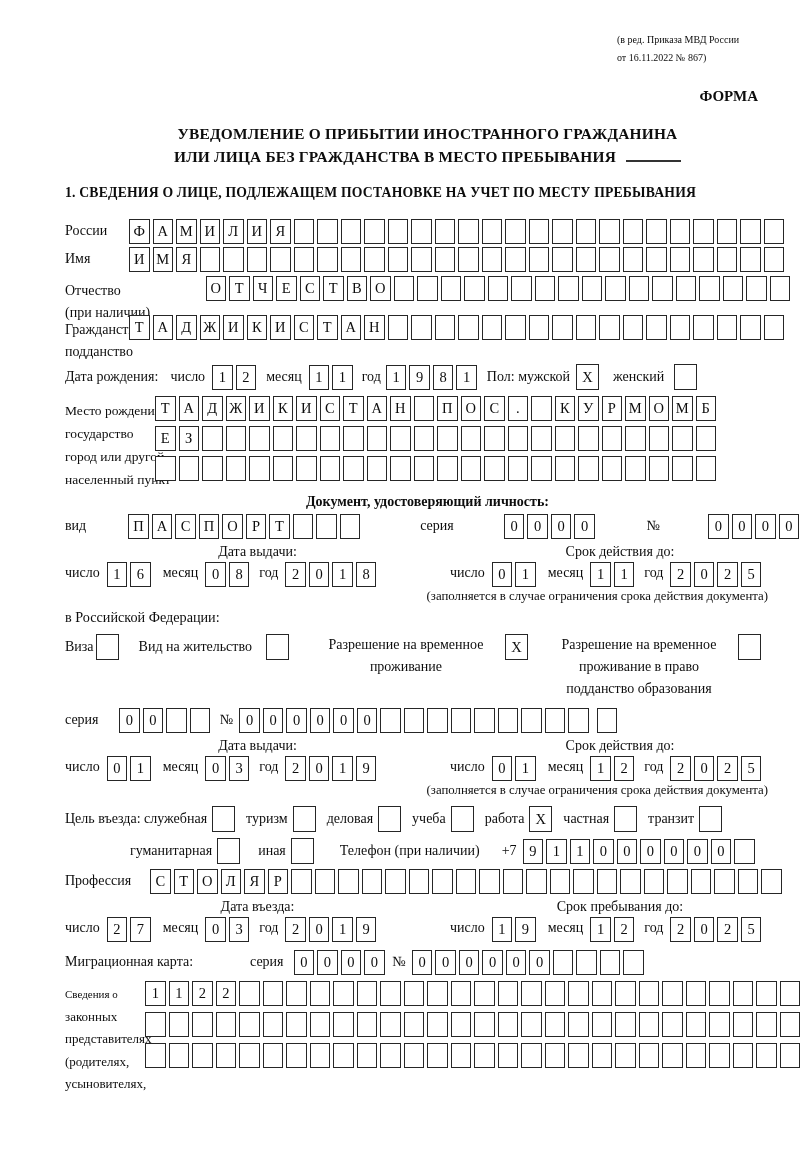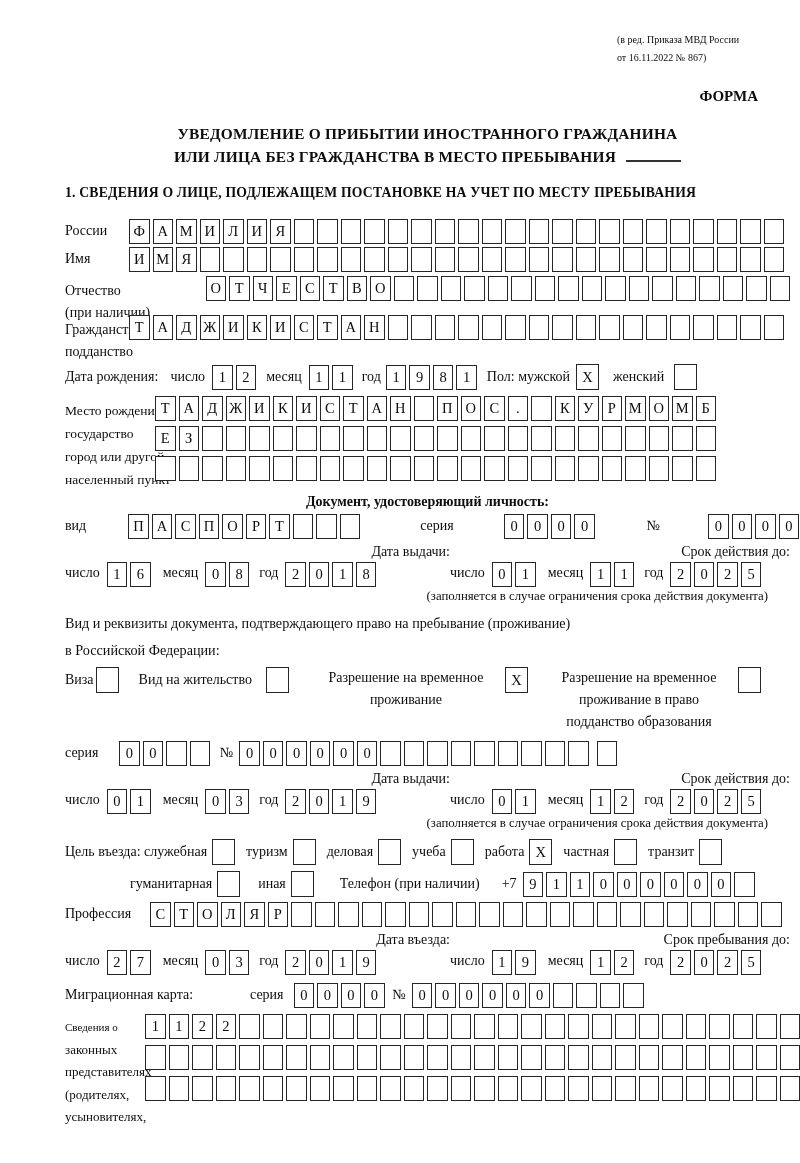--- a/index.html
+++ b/index.html
@@ -31,21 +31,21 @@
   .mt8{margin-top:8px;} .mt18{margin-top:18px;}
 
   .lab-col{display:block;}
   .lab-col .lbl{display:block;line-height:22px;}
 
   .center-bold{font-weight:bold;font-size:14px;text-align:center;margin-top:3px;}
 
   .dates{display:flex;margin-top:5px;}
   .dcol1{width:385px;}
   .dcol2{flex:1;}
-  .dhead{font-size:14px;text-align:right;margin-bottom:2px;}
+  .dhead{font-size:14px;text-align:center;margin-bottom:2px;}
   .dcells{display:flex;align-items:flex-start;}
   .note{font-size:12.8px;text-align:right;padding-right:22px;margin-top:2px;font-family:Liberation Serif, serif;}
 
   .plain{font-size:14.2px;line-height:27px;}
 
   .visa-row{display:flex;align-items:flex-start;margin-top:3px;}
   .opt2l{width:190px;text-align:center;font-size:14px;line-height:22px;}
 
   .purpose{display:flex;align-items:center;margin-top:8px;}
   .purpose .lbl{margin-right:5px;}
@@ -402,21 +402,20 @@
             <span class="box">2</span>
             <span class="box">0</span>
             <span class="box">2</span>
             <span class="box">5</span>
           </span>
       </div>
     </div>
   </div>
   <div class="note">(заполняется в случае ограничения срока действия документа)</div>
 
-  <div class="plain mt6">Вид и реквизиты документа, подтверждающего право на пребывание (проживание)</div>
   <div class="plain">в Российской Федерации:</div>
 
   <div class="visa-row">
     <span class="lbl" style="margin-top:5px;">Виза</span>
     <span class="box checkbox" style="margin-left:2px;"></span>
     <span class="lbl" style="margin:5px 14px 0 20px;">Вид на жительство</span>
     <span class="box checkbox"></span>
     <span class="opt2l" style="margin-left:22px;">
       <span>Разрешение на временное</span><br>
       <span>проживание</span>

